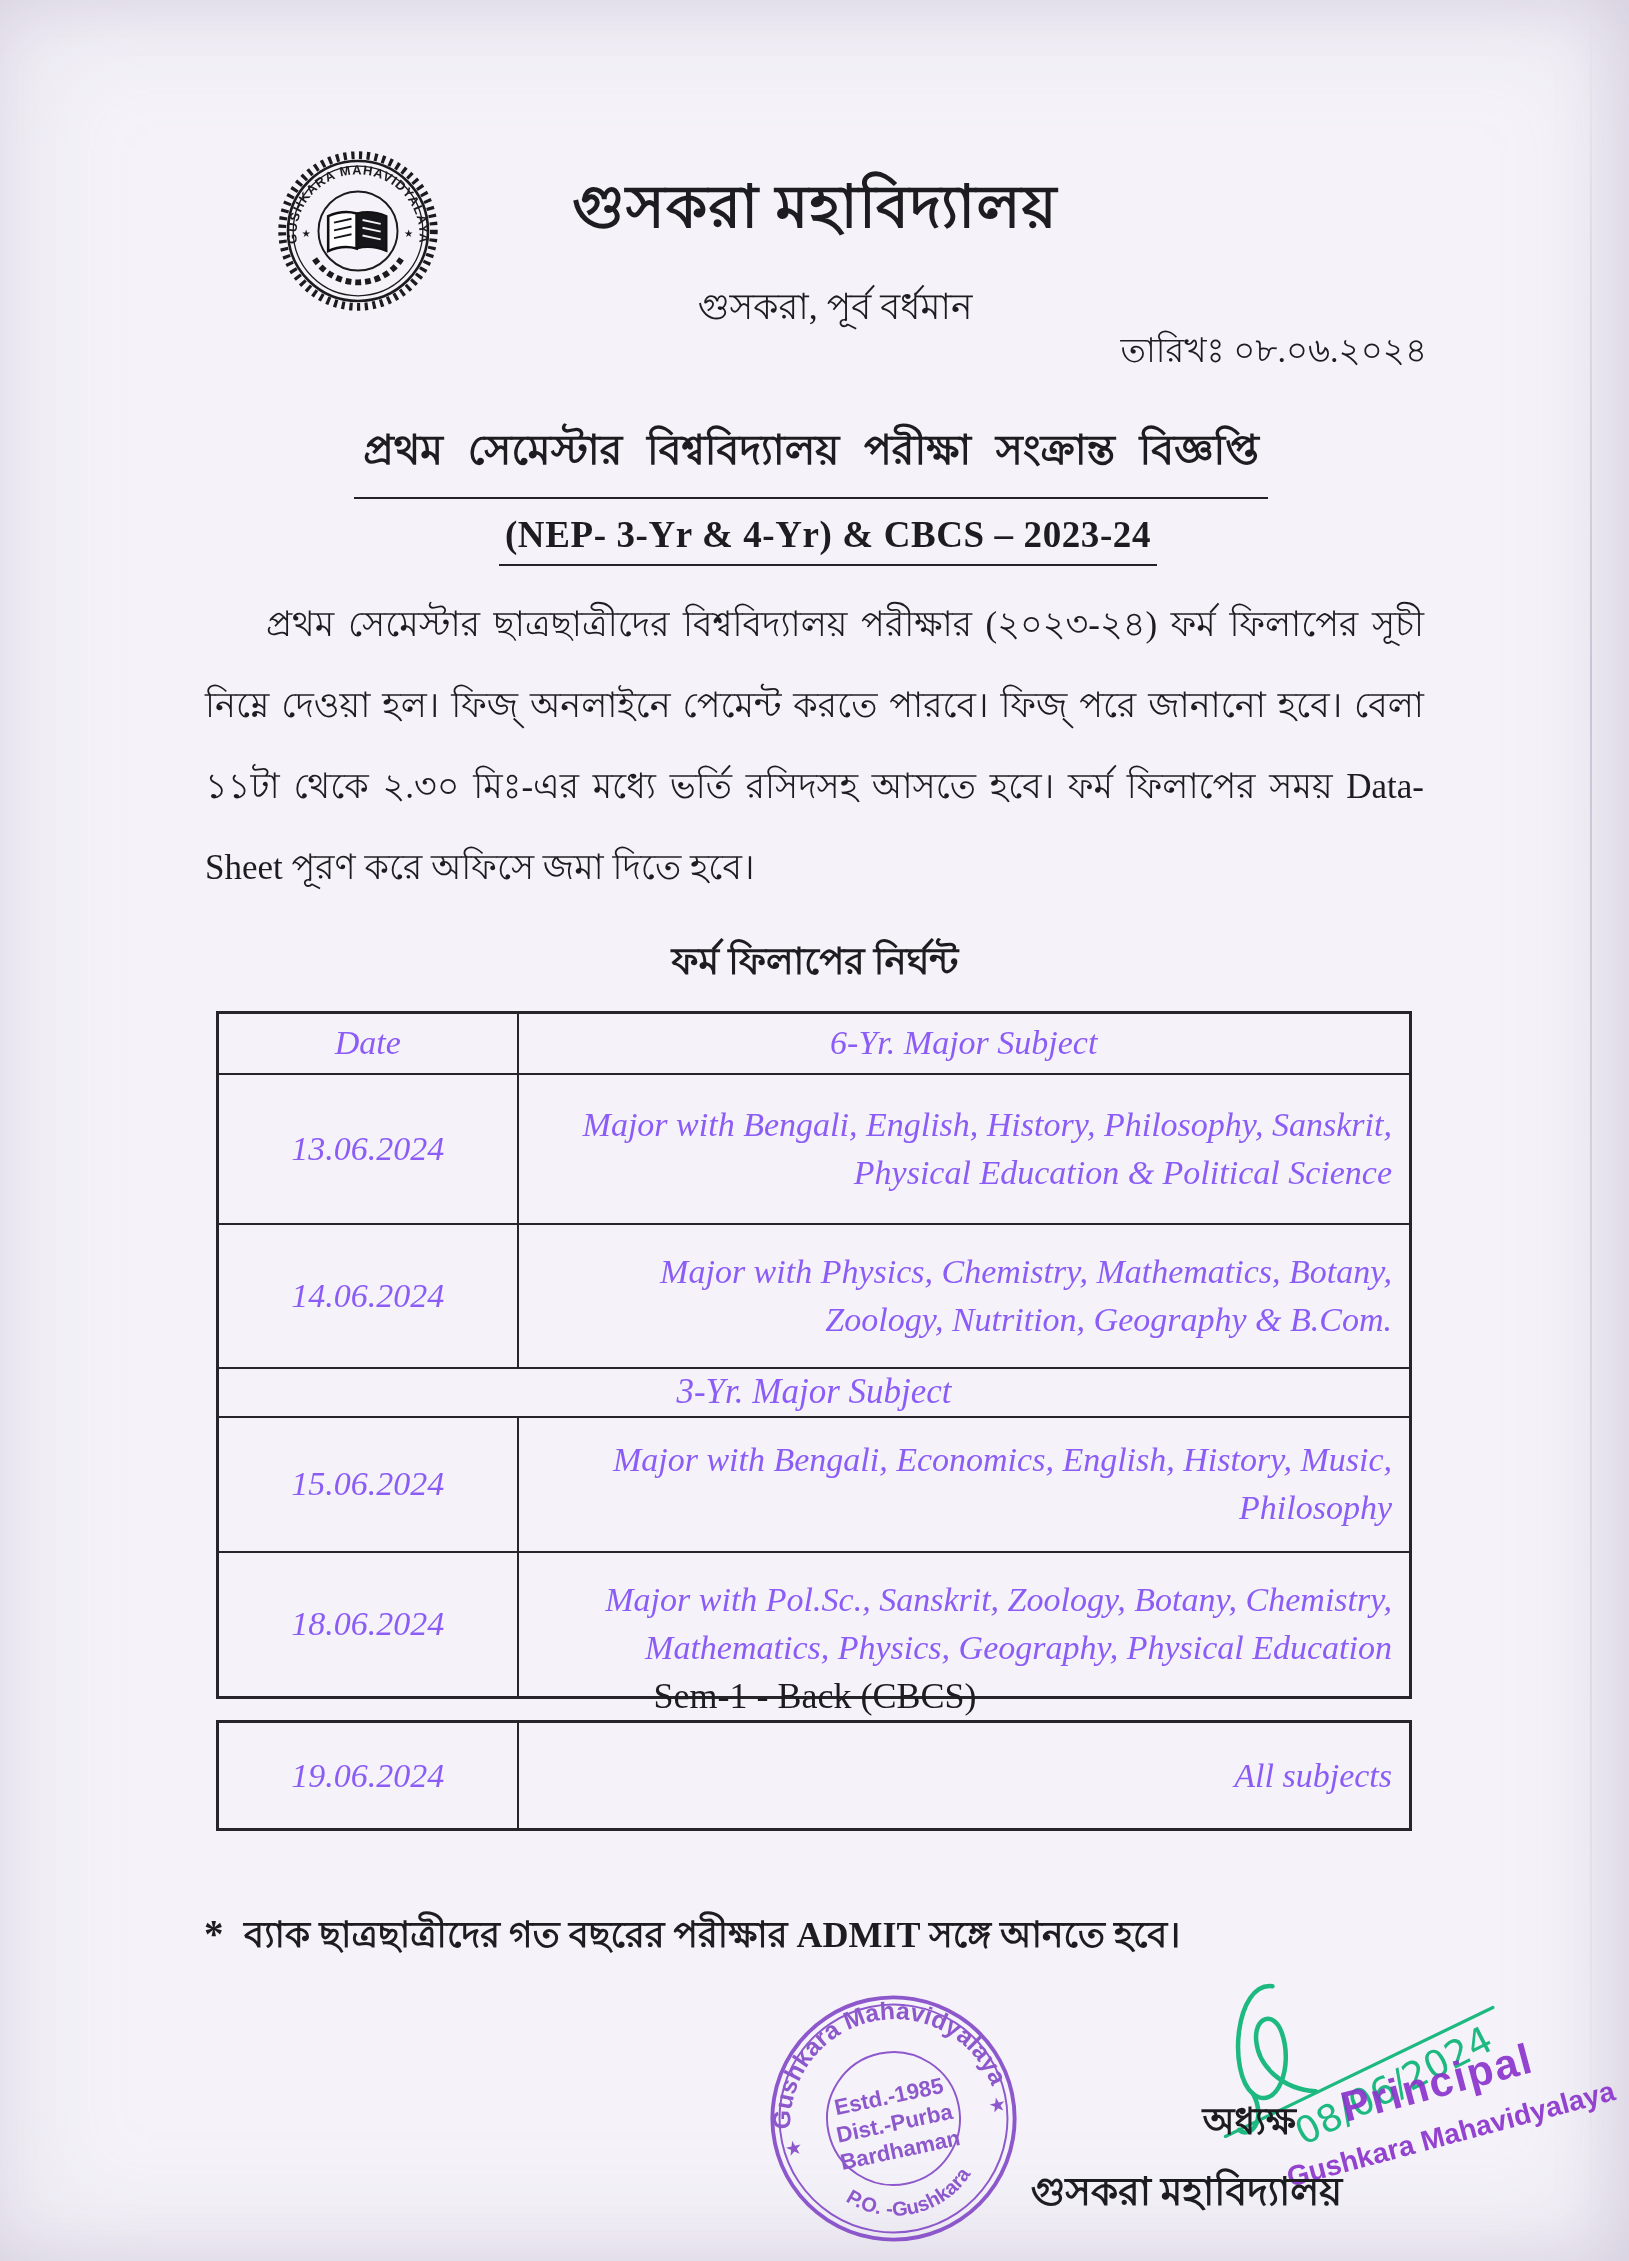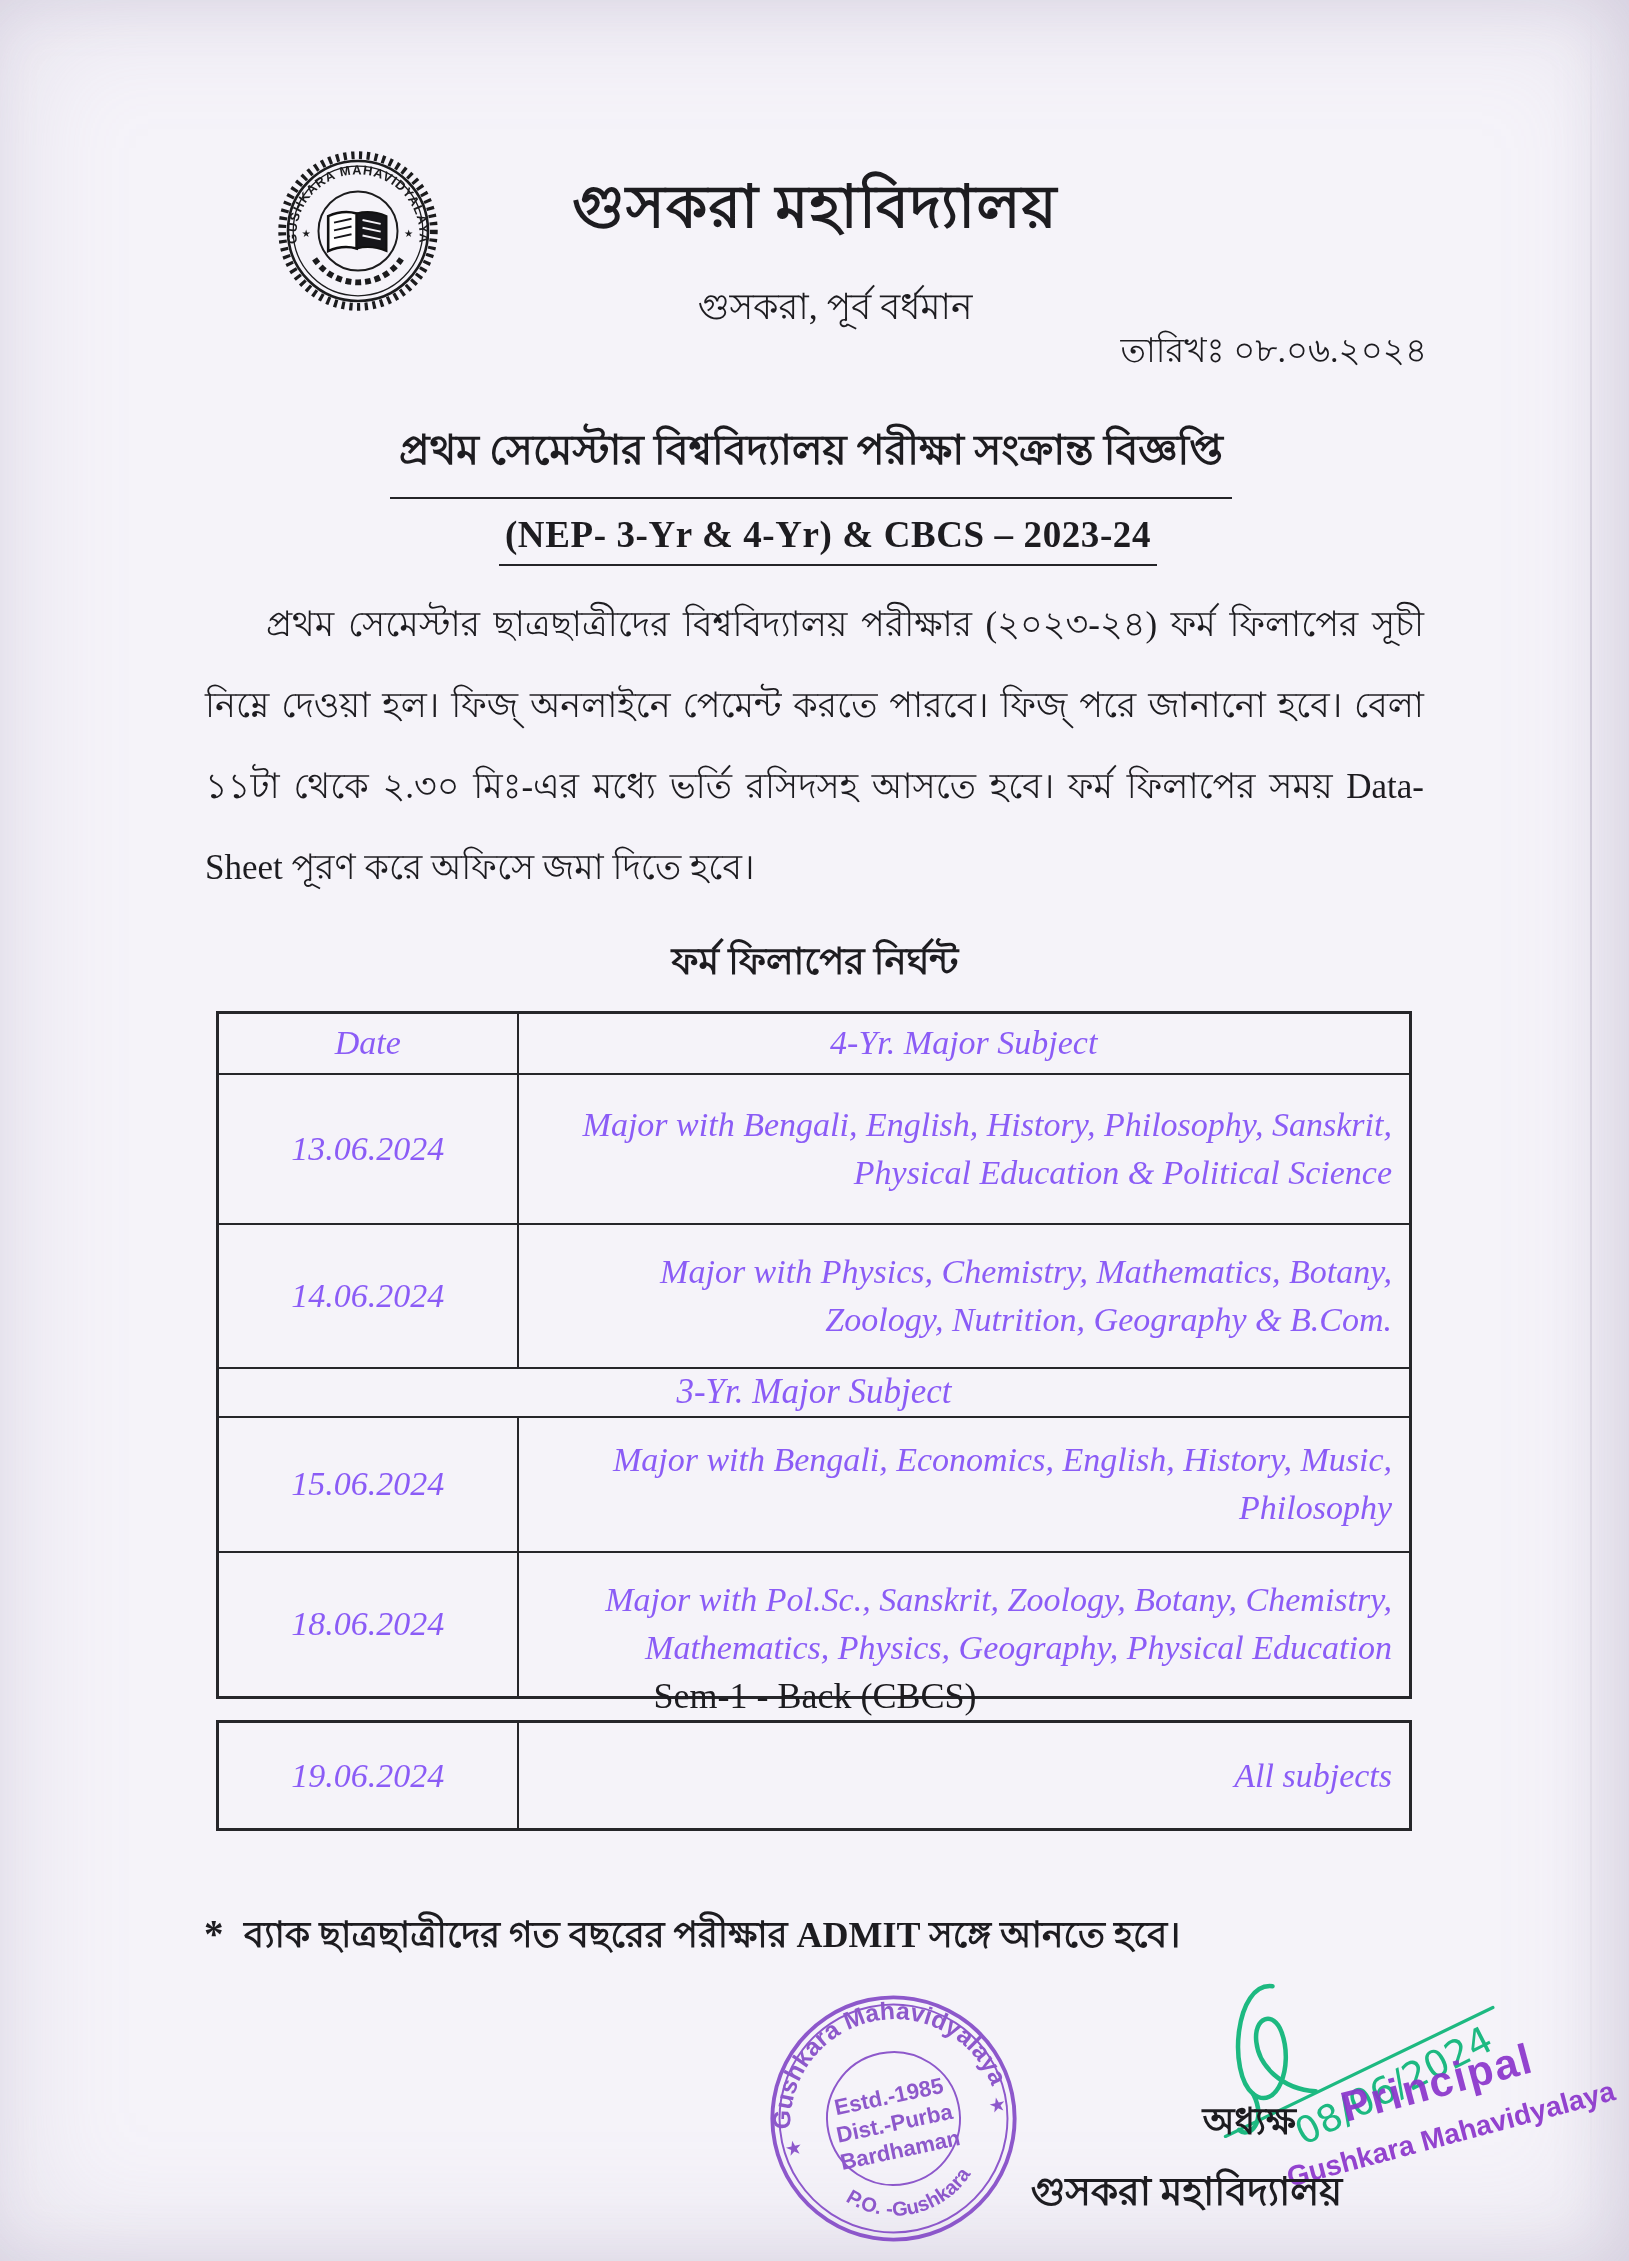--- a/index.html
+++ b/index.html
@@ -28,21 +28,21 @@
   }
   .college-loc{
     position:absolute;left:0;top:279px;width:1630px;text-align:center;
     font-size:36px;
     margin-left:20px;
   }
   .date-line{
     position:absolute;right:203px;top:324px;
     font-size:34px;
   }
-  .heading-wrap{position:absolute;left:0;top:418px;width:1622px;text-align:center;}
+  .heading-wrap{position:absolute;left:0;top:418px;width:1622px;text-align:center;font-family:Liberation Mono, monospace;}
   .heading{
     display:inline-block;font-size:41px;font-weight:bold;
     padding:0 9px 10.3px 9px;border-bottom:2.6px solid #242428;
   }
   .subheading-wrap{position:absolute;left:0;top:513px;width:1630px;text-align:center;margin-left:13px;}
   .subheading{
     display:inline-block;font-size:37px;font-weight:bold;letter-spacing:0.6px;
     padding:0 6.4px 7.7px 6.4px;border-bottom:2.6px solid #242428;
   }
   .body-para{
@@ -130,21 +130,21 @@
   <div class="table-title">ফর্ম ফিলাপের নির্ঘন্ট</div>
 
   <table class="sched t1">
     <colgroup>
         <col style="width:300px">
         <col style="width:893px">
       </colgroup>
     <tbody>
       <tr style="height:61px">
         <td class="c">Date</td>
-        <td class="c">4-Yr. Major Subject</td>
+        <td class="c">6-Yr. Major Subject</td>
       </tr>
       <tr style="height:150px">
         <td class="c">13.06.2024</td>
         <td class="subj">Major with Bengali, English, History, Philosophy, Sanskrit, Physical Education &amp; Political Science</td>
       </tr>
       <tr style="height:144px">
         <td class="c">14.06.2024</td>
         <td class="subj">Major with Physics, Chemistry, Mathematics, Botany, Zoology, Nutrition, Geography &amp; B.Com.</td>
       </tr>
       <tr style="height:49px">

